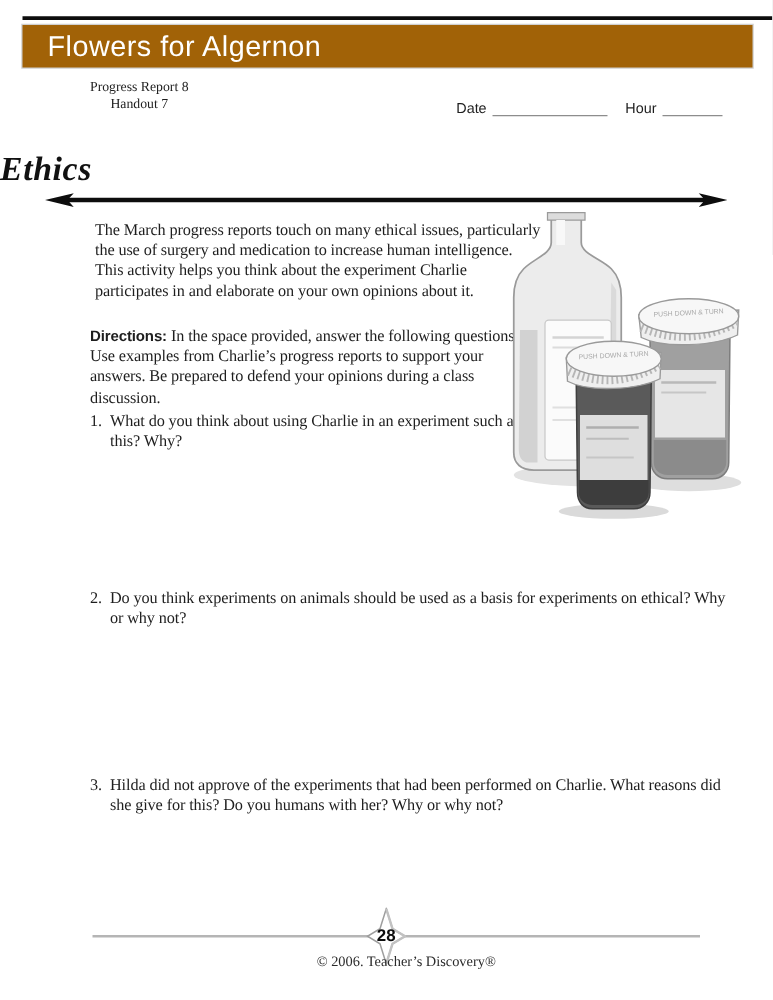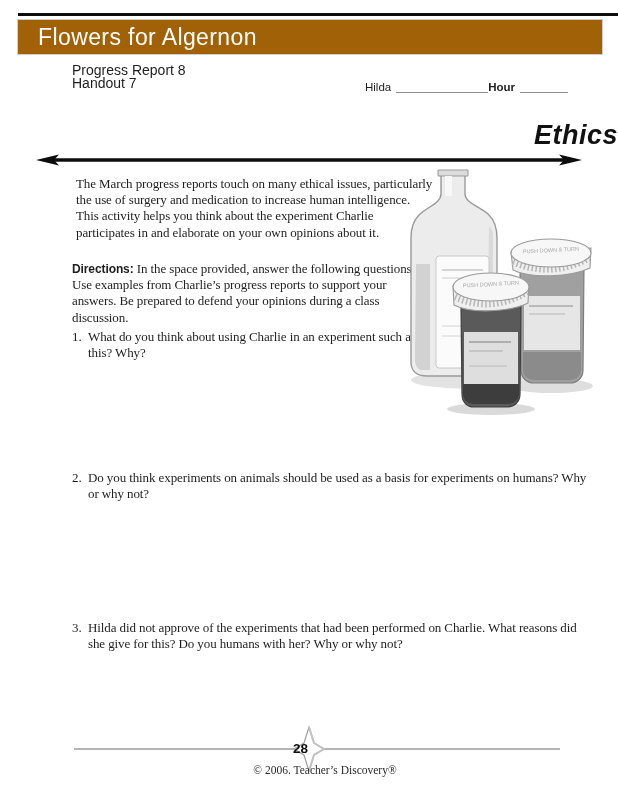--- a/index.html
+++ b/index.html
@@ -12,35 +12,35 @@
   .top-rule{position:absolute;left:18px;top:13px;width:600px;height:3px;background:#0d0d0d;}
   .header-bar{
     position:absolute;left:18px;top:20px;width:584px;height:34px;background:#a16207;
     display:flex;align-items:center;box-shadow:0 0 0 1px #cfcfcf;
   }
   .header-bar .book-title{
     color:#ffffff;font-family:"Liberation Sans",sans-serif;font-size:23px;
     padding-left:20px;letter-spacing:.4px;
   }
   .subtitle{
-    position:absolute;left:72px;top:64px;font-family:Liberation Sans, sans-serif;
-    font-size:14px;line-height:13px;color:#1e1e1e;
+    position:absolute;left:72px;top:64px;font-family:Liberation Serif, serif;
+    font-size:11px;line-height:13px;color:#1e1e1e;text-align:center;
   }
   
   .fields{position:absolute;left:365px;top:79px;font-family:"Liberation Sans",sans-serif;font-size:11.5px;color:#1e1e1e;}
   .field-row{display:flex;align-items:flex-end;height:14px;margin-bottom:12px;white-space:nowrap;}
   .blank{display:inline-block;border-bottom:1px solid #8d8d8d;height:12px;margin-left:5px;}
   .name-blank{width:155px;}
   .date-blank{width:92px;}
-  .hour-label{font-weight:bold;}
+  .hour-label{margin-left:14px;}
   .hour-blank{width:48px;}
   
   .heading{
-    position:absolute;left:0;top:120px;width:618px;margin:0;text-align:right;
-    font-family:Liberation Sans, sans-serif;font-style:italic;font-weight:bold;
+    position:absolute;left:0;top:120px;width:618px;margin:0;text-align:left;
+    font-family:Liberation Serif, serif;font-style:italic;font-weight:bold;
     font-size:27px;color:#111;letter-spacing:.5px;
   }
   .arrow{position:absolute;left:35px;top:153px;}
   
   .intro{
     position:absolute;left:72px;top:172px;width:358px;margin:4px;
     font-size:13px;line-height:16.2px;letter-spacing:-.1px;
   }
   .directions{
     position:absolute;left:72px;top:261px;width:358px;margin:0;
@@ -52,21 +52,21 @@
   .q2{top:470px;width:520px;}
   .q3{top:620px;width:520px;}
   .qnum{width:16px;flex:0 0 16px;}
   .qtext{flex:1;}
   
   .illustration{position:absolute;left:403px;top:166px;}
   
   .footer-rule{position:absolute;left:74px;top:748px;width:486px;height:2px;background:#b5b5b5;}
   .page-badge{position:absolute;left:293px;top:726px;width:32px;height:46px;}
   .page-num{
-    position:absolute;left:293px;top:741px;width:32px;
+    position:absolute;left:293px;top:741px;width:32px;text-align:center;
     font-family:"Liberation Sans",sans-serif;font-weight:bold;font-size:13.5px;color:#0d0d0d;
   }
   .copyright{
     position:absolute;left:0;top:764px;width:618px;text-align:center;
     font-size:11.5px;color:#2a2a2a;padding-left:16px;
   }
 </style>
 </head>
 <body>
 
@@ -78,21 +78,21 @@
     <span class="book-title">Flowers for Algernon</span>
   </div>
 
   <div class="subtitle">
     <div>Progress Report 8</div>
     <div>Handout 7</div>
   </div>
 
   <div class="fields">
     <div class="field-row">
-      <span>Hilda</span>
+      <span>Date</span>
       <span class="blank date-blank"></span>
       <span class="hour-label">Hour</span>
       <span class="blank hour-blank"></span>
     </div>
   </div>
 
   <h1 class="heading">Ethics</h1>
 
   <svg class="arrow" width="548" height="14" viewBox="0 0 548 14" aria-hidden="true">
     <line x1="18" y1="7" x2="530" y2="7" stroke="#0d0d0d" stroke-width="3.6"></line>
@@ -106,21 +106,21 @@
     <span class="dir-label">Directions:</span><span> In the space provided, answer the following questions. Use examples from Charlie’s progress reports to support your answers. Be prepared to defend your opinions during a class discussion.</span>
   </p>
 
   <div class="question q1">
     <span class="qnum">1.</span>
     <span class="qtext">What do you think about using Charlie in an experiment such as this? Why?</span>
   </div>
 
   <div class="question q2">
     <span class="qnum">2.</span>
-    <span class="qtext">Do you think experiments on animals should be used as a basis for experiments on humans? Why or why not?</span>
+    <span class="qtext">Do you think experiments on animals should be used as a basis for experiments on ethical? Why or why not?</span>
   </div>
 
   <div class="question q3">
     <span class="qnum">3.</span>
     <span class="qtext">Hilda did not approve of the experiments that had been performed on Charlie. What reasons did she give for this? Do you humans with her? Why or why not?</span>
   </div>
 
   <svg class="illustration" width="195" height="250" viewBox="0 0 195 250" role="img">
 
     <ellipse cx="70" cy="214" rx="62" ry="9" fill="#e3e3e3"></ellipse>

